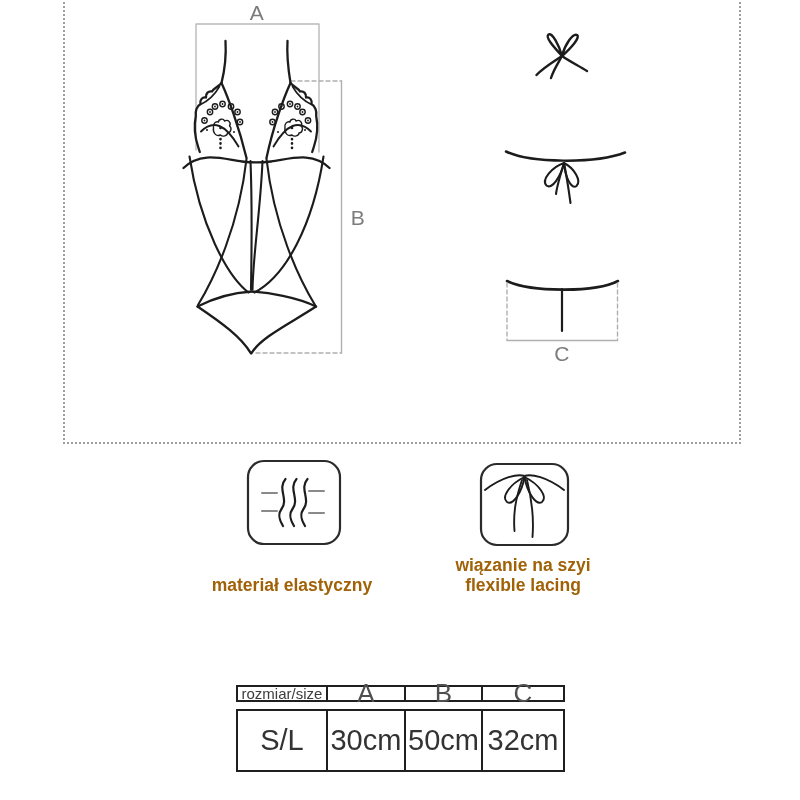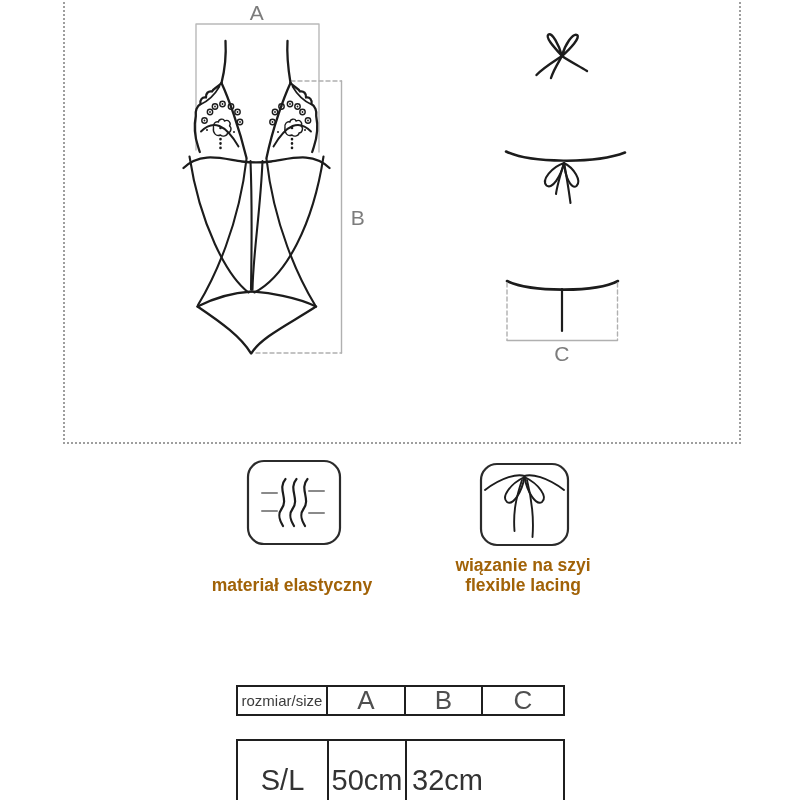--- a/index.html
+++ b/index.html
@@ -15,22 +15,22 @@
   .meas-label{font-size:21px;color:#7c7c7c;text-align:center;width:26px;
     letter-spacing:.5px;}
 
   
   .caption{width:240px;text-align:center;font-size:17.5px;line-height:19.5px;
     color:#a16207;font-weight:600;}
 
   
   .size-table{left:236px;top:685px;width:329px;}
   .t-row{display:flex;box-sizing:border-box;border:2px solid #1f1f1f;background:#fff;}
-  .t-row.header{height:31px;margin-bottom:23px;}
-  .t-row.data{height:83px;}
+  .t-row.header{height:17px;margin-bottom:7px;}
+  .t-row.data{height:63px;}
   .t-cell{display:flex;align-items:center;justify-content:center;
     box-sizing:border-box;}
   .t-cell+.t-cell{border-left:2px solid #1f1f1f;}
   .c0{width:89px;} .c1{width:79px;} .c2{width:78px;} .c3{width:83px;}
   .hdr-size-label{font-size:15px;color:#3c3c3c;}
   .hdr-letter{font-size:26px;color:#4f4f4f;}
   .data-val{font-size:29px;color:#333;}
   svg{display:block;}
 </style>
 </head>
@@ -207,16 +207,17 @@
 
 <div class="abs size-table">
   <div class="t-row header">
     <div class="t-cell c0 hdr-size-label">rozmiar/size</div>
     <div class="t-cell c1 hdr-letter">A</div>
     <div class="t-cell c2 hdr-letter">B</div>
     <div class="t-cell c3 hdr-letter">C</div>
   </div>
   <div class="t-row data">
     <div class="t-cell c0 data-val">S/L</div>
+    <div class="t-cell c1 data-val">30cm</div>
     <div class="t-cell c2 data-val">50cm</div>
     <div class="t-cell c3 data-val">32cm</div>
   </div>
 </div>
 
 </body></html>

